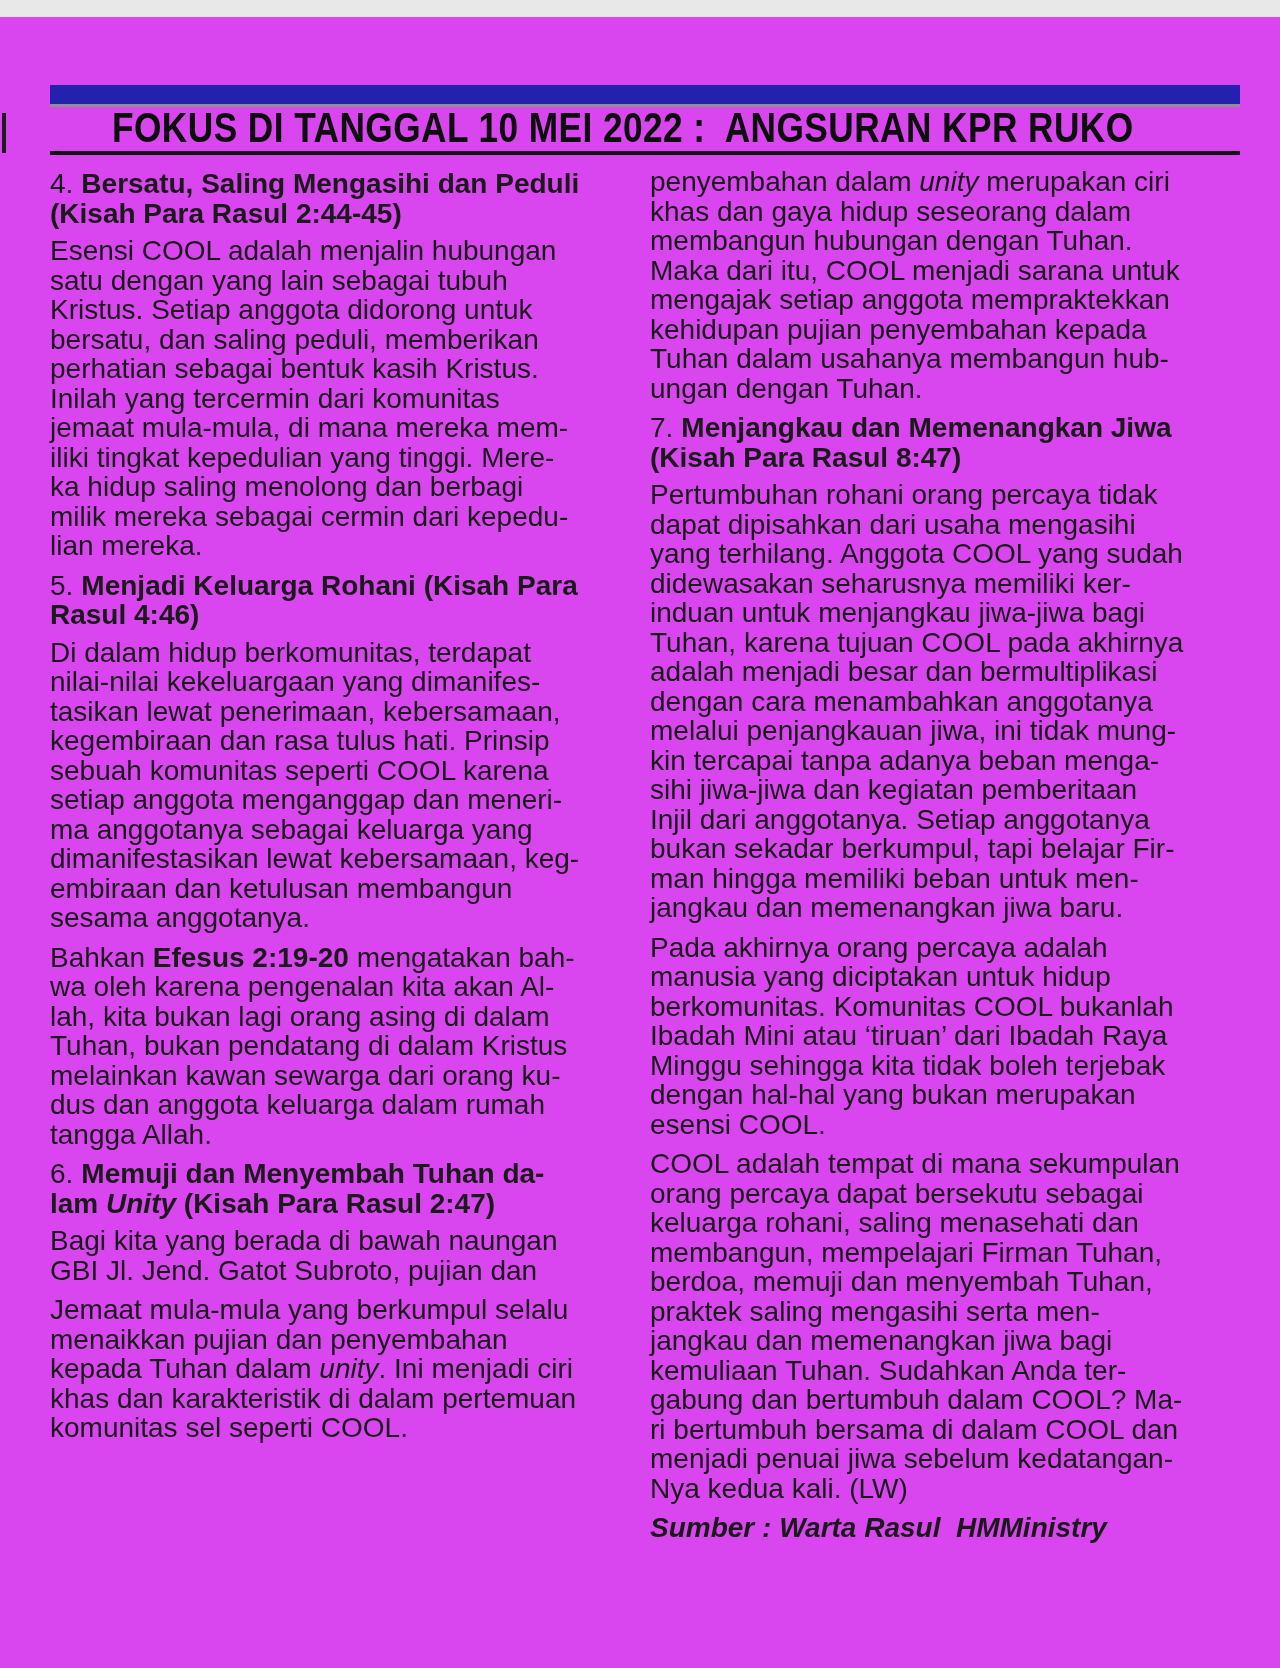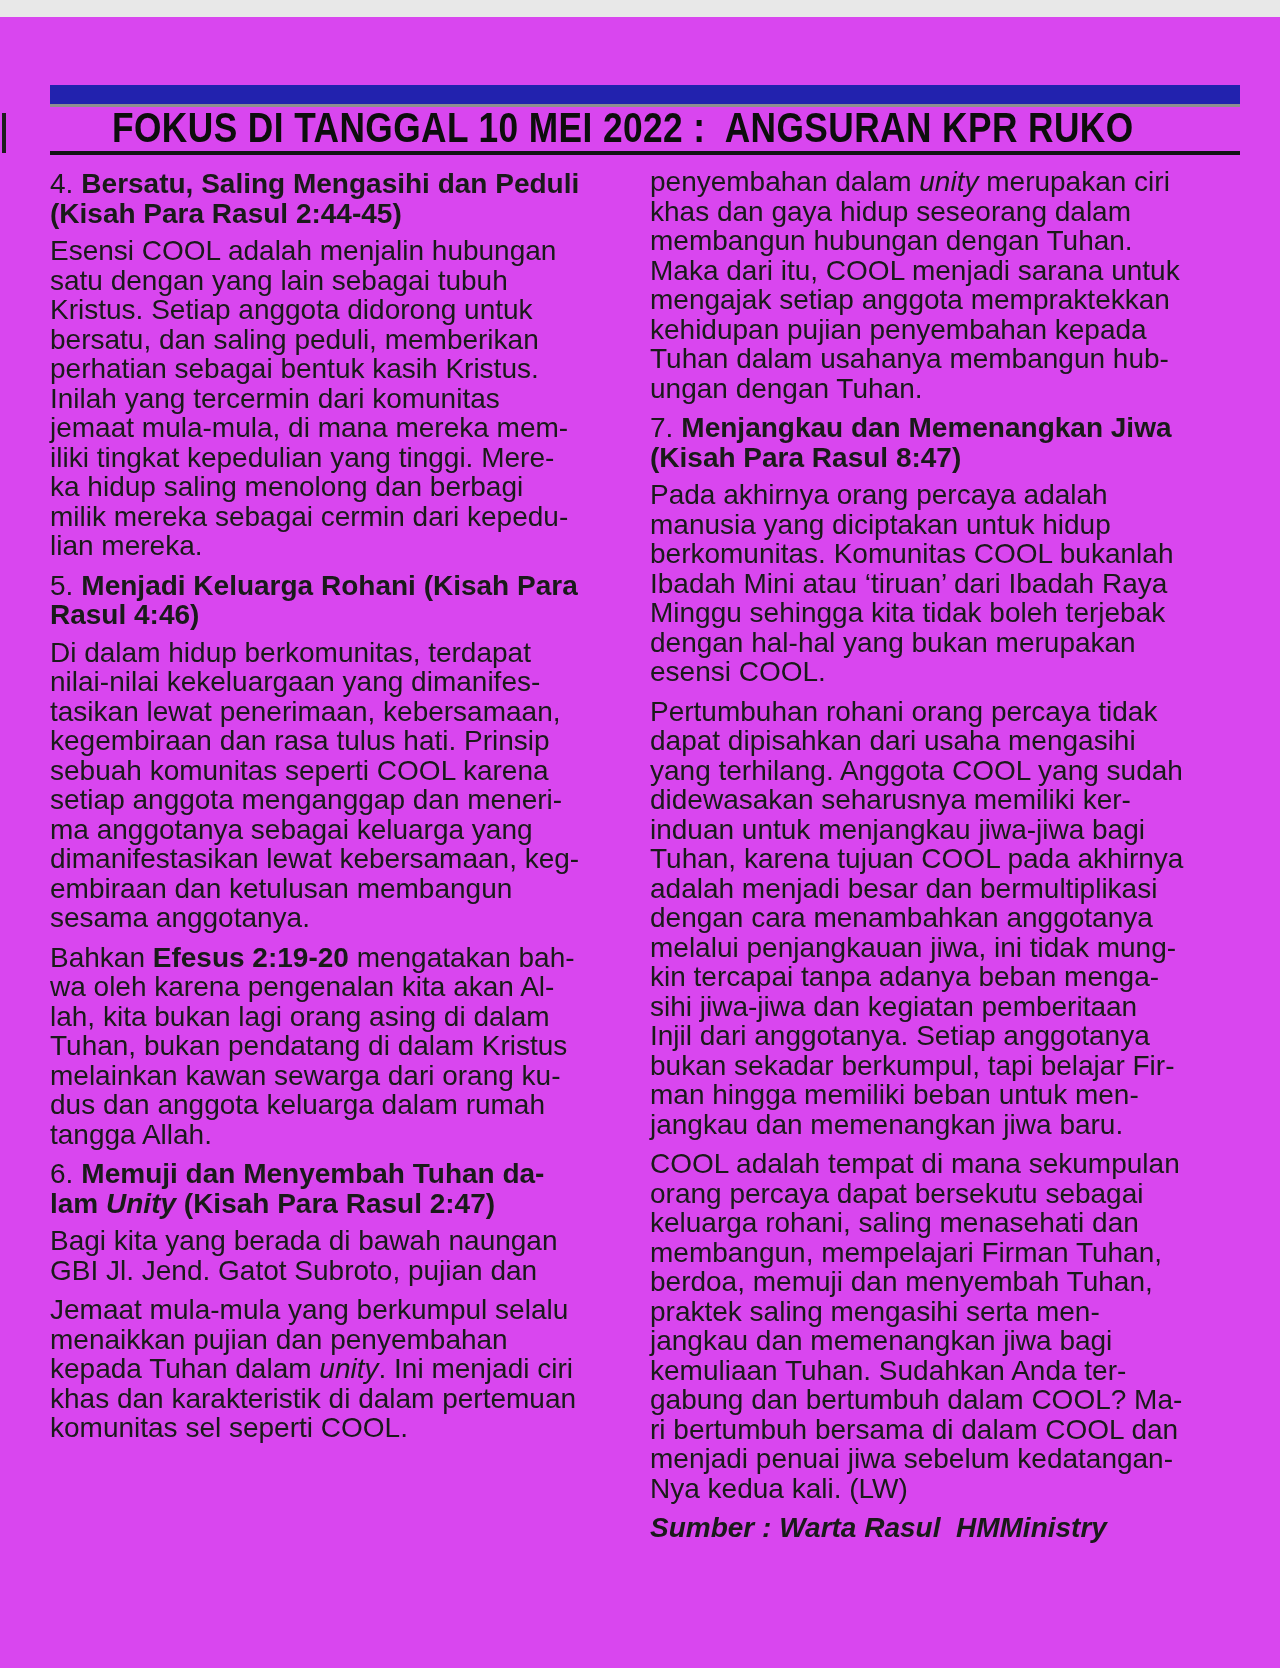--- a/index.html
+++ b/index.html
@@ -101,42 +101,42 @@
         <p><span>penyembahan dalam </span><span class="i">unity</span><span> merupakan ciri
 khas dan gaya hidup seseorang dalam
 membangun hubungan dengan Tuhan.
 Maka dari itu, COOL menjadi sarana untuk
 mengajak setiap anggota mempraktekkan
 kehidupan pujian penyembahan kepada
 Tuhan dalam usahanya membangun hub-
 ungan dengan Tuhan.</span></p>
         <p class="h"><span class="num">7.</span><span class="b">Menjangkau dan Memenangkan Jiwa
 (Kisah Para Rasul 8:47)</span></p>
-        <p>Pada akhirnya orang percaya adalah
-manusia yang diciptakan untuk hidup
-berkomunitas. Komunitas COOL bukanlah
-Ibadah Mini atau ‘tiruan’ dari Ibadah Raya
-Minggu sehingga kita tidak boleh terjebak
-dengan hal-hal yang bukan merupakan
-esensi COOL.</p>
         <p>Pertumbuhan rohani orang percaya tidak
 dapat dipisahkan dari usaha mengasihi
 yang terhilang. Anggota COOL yang sudah
 didewasakan seharusnya memiliki ker-
 induan untuk menjangkau jiwa-jiwa bagi
 Tuhan, karena tujuan COOL pada akhirnya
 adalah menjadi besar dan bermultiplikasi
 dengan cara menambahkan anggotanya
 melalui penjangkauan jiwa, ini tidak mung-
 kin tercapai tanpa adanya beban menga-
 sihi jiwa-jiwa dan kegiatan pemberitaan
 Injil dari anggotanya. Setiap anggotanya
 bukan sekadar berkumpul, tapi belajar Fir-
 man hingga memiliki beban untuk men-
 jangkau dan memenangkan jiwa baru.</p>
+        <p>Pada akhirnya orang percaya adalah
+manusia yang diciptakan untuk hidup
+berkomunitas. Komunitas COOL bukanlah
+Ibadah Mini atau ‘tiruan’ dari Ibadah Raya
+Minggu sehingga kita tidak boleh terjebak
+dengan hal-hal yang bukan merupakan
+esensi COOL.</p>
         <p>COOL adalah tempat di mana sekumpulan
 orang percaya dapat bersekutu sebagai
 keluarga rohani, saling menasehati dan
 membangun, mempelajari Firman Tuhan,
 berdoa, memuji dan menyembah Tuhan,
 praktek saling mengasihi serta men-
 jangkau dan memenangkan jiwa bagi
 kemuliaan Tuhan. Sudahkan Anda ter-
 gabung dan bertumbuh dalam COOL? Ma-
 ri bertumbuh bersama di dalam COOL dan

